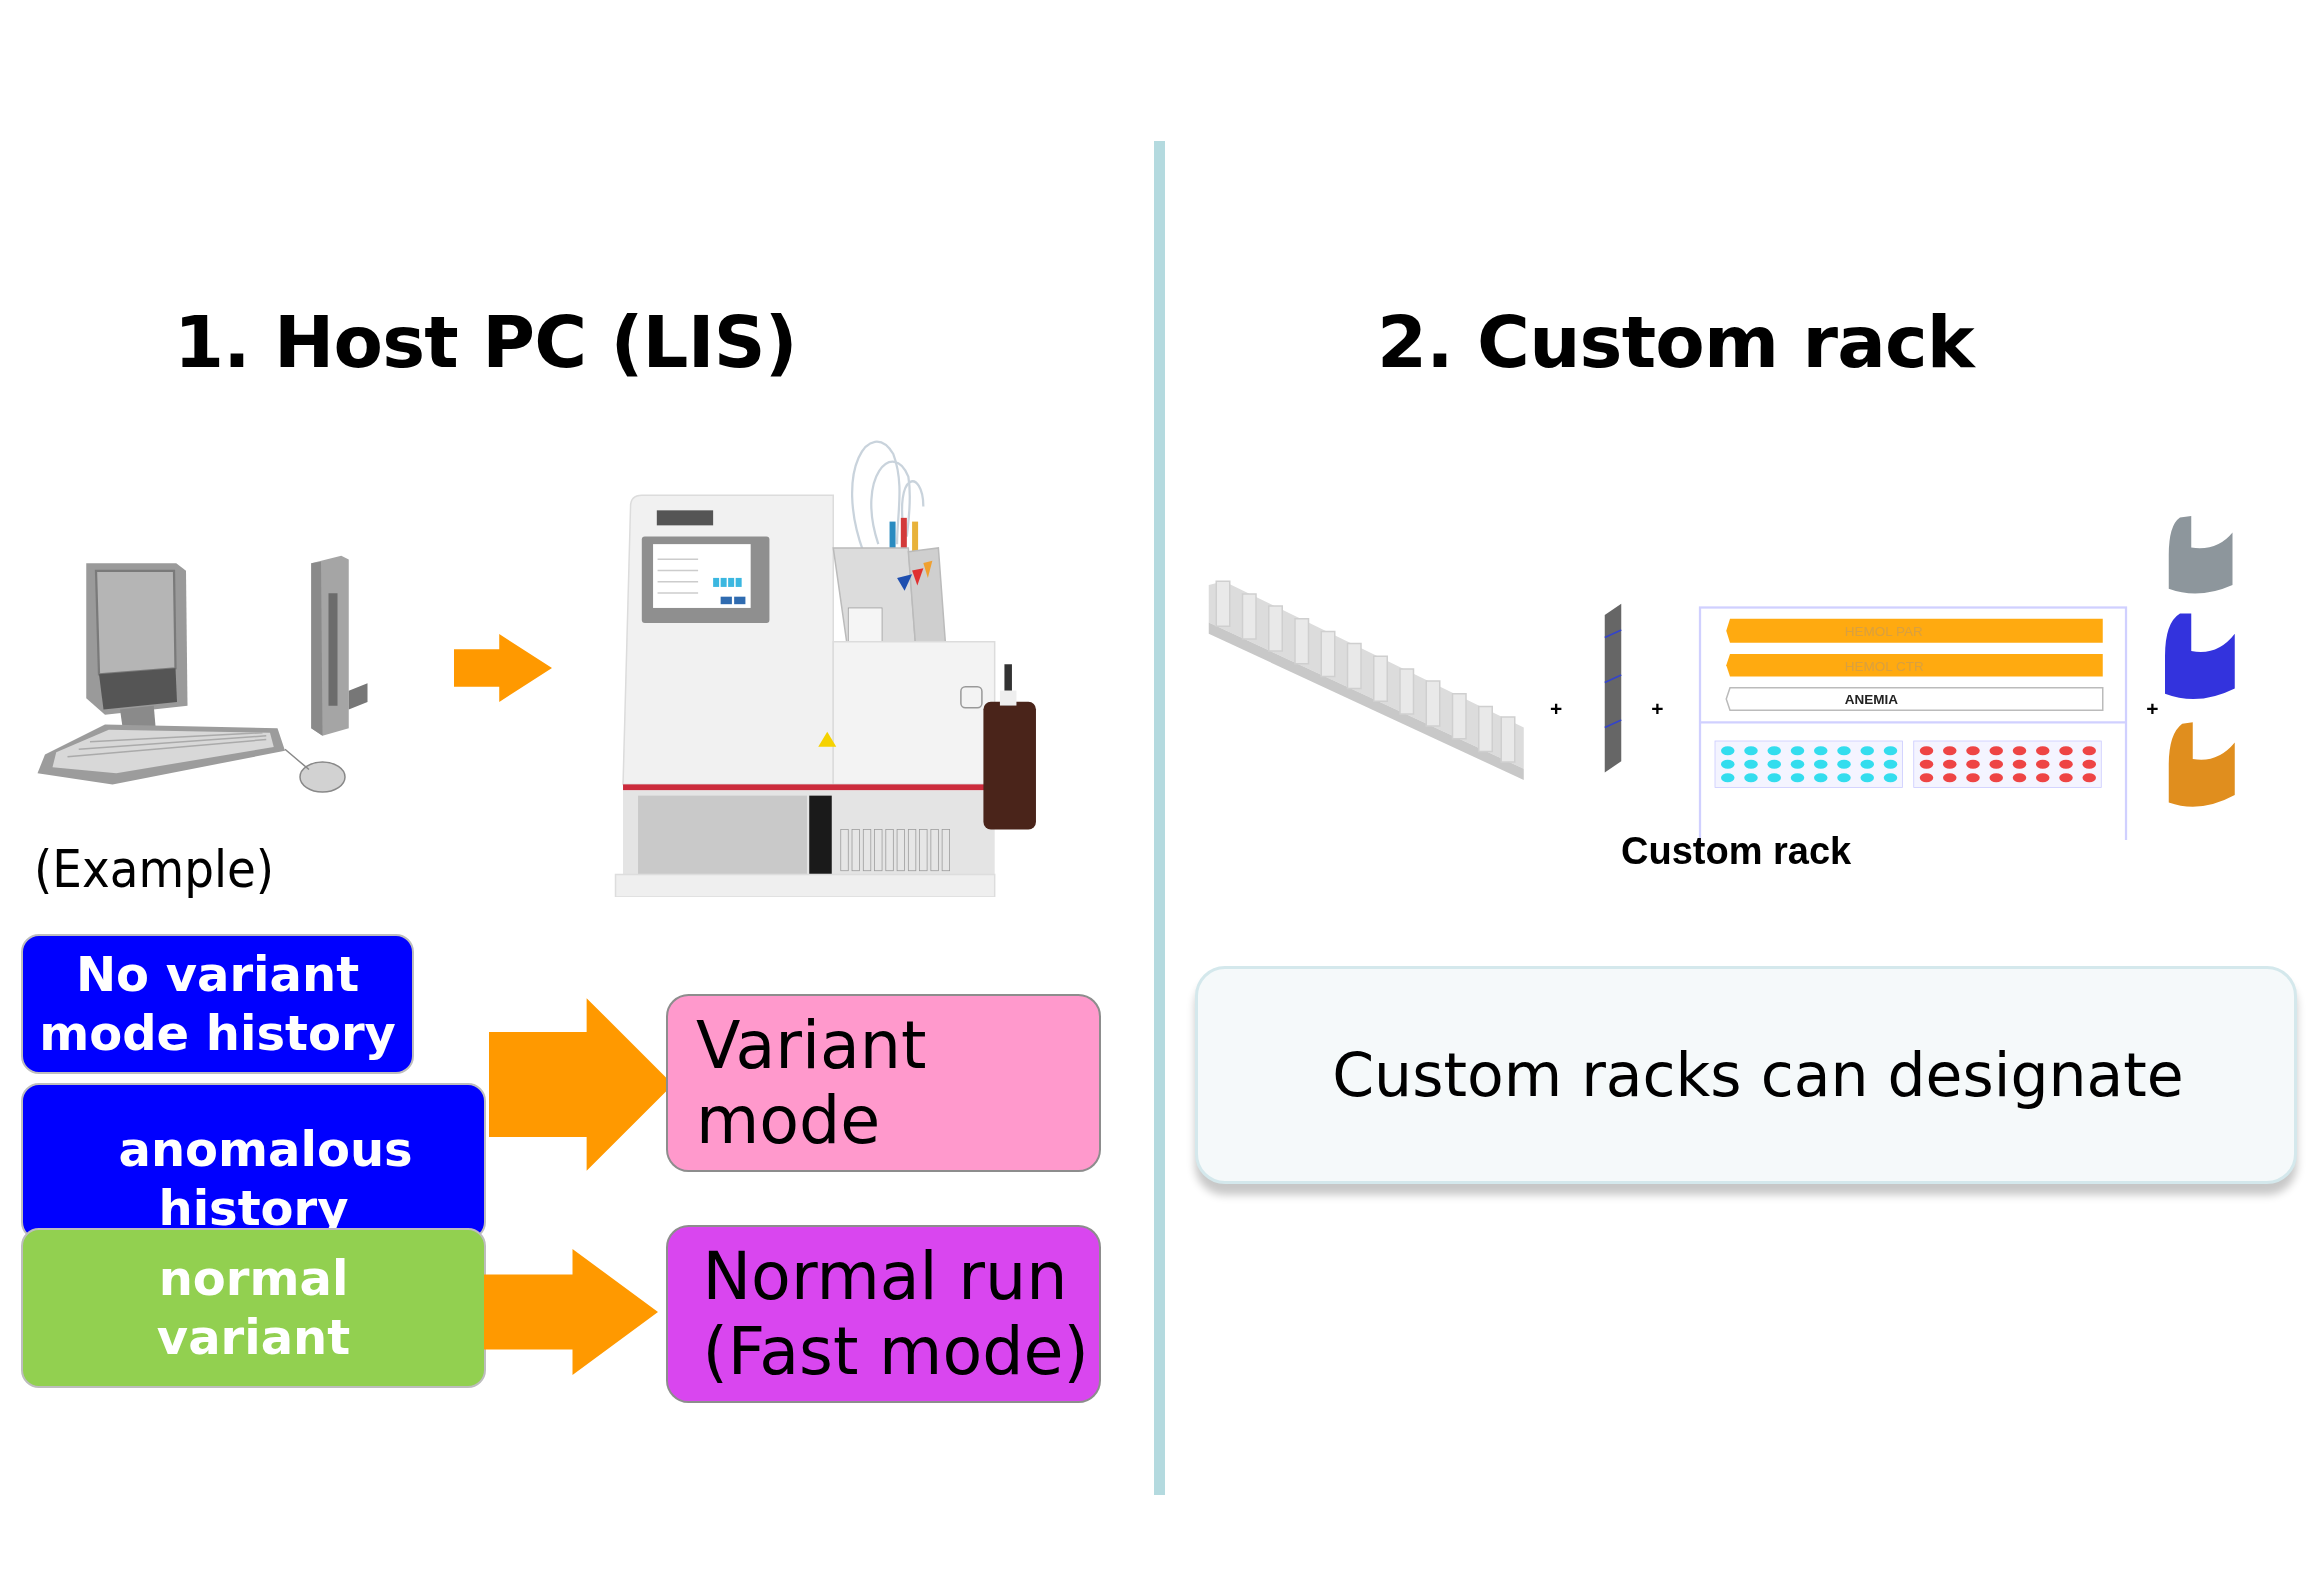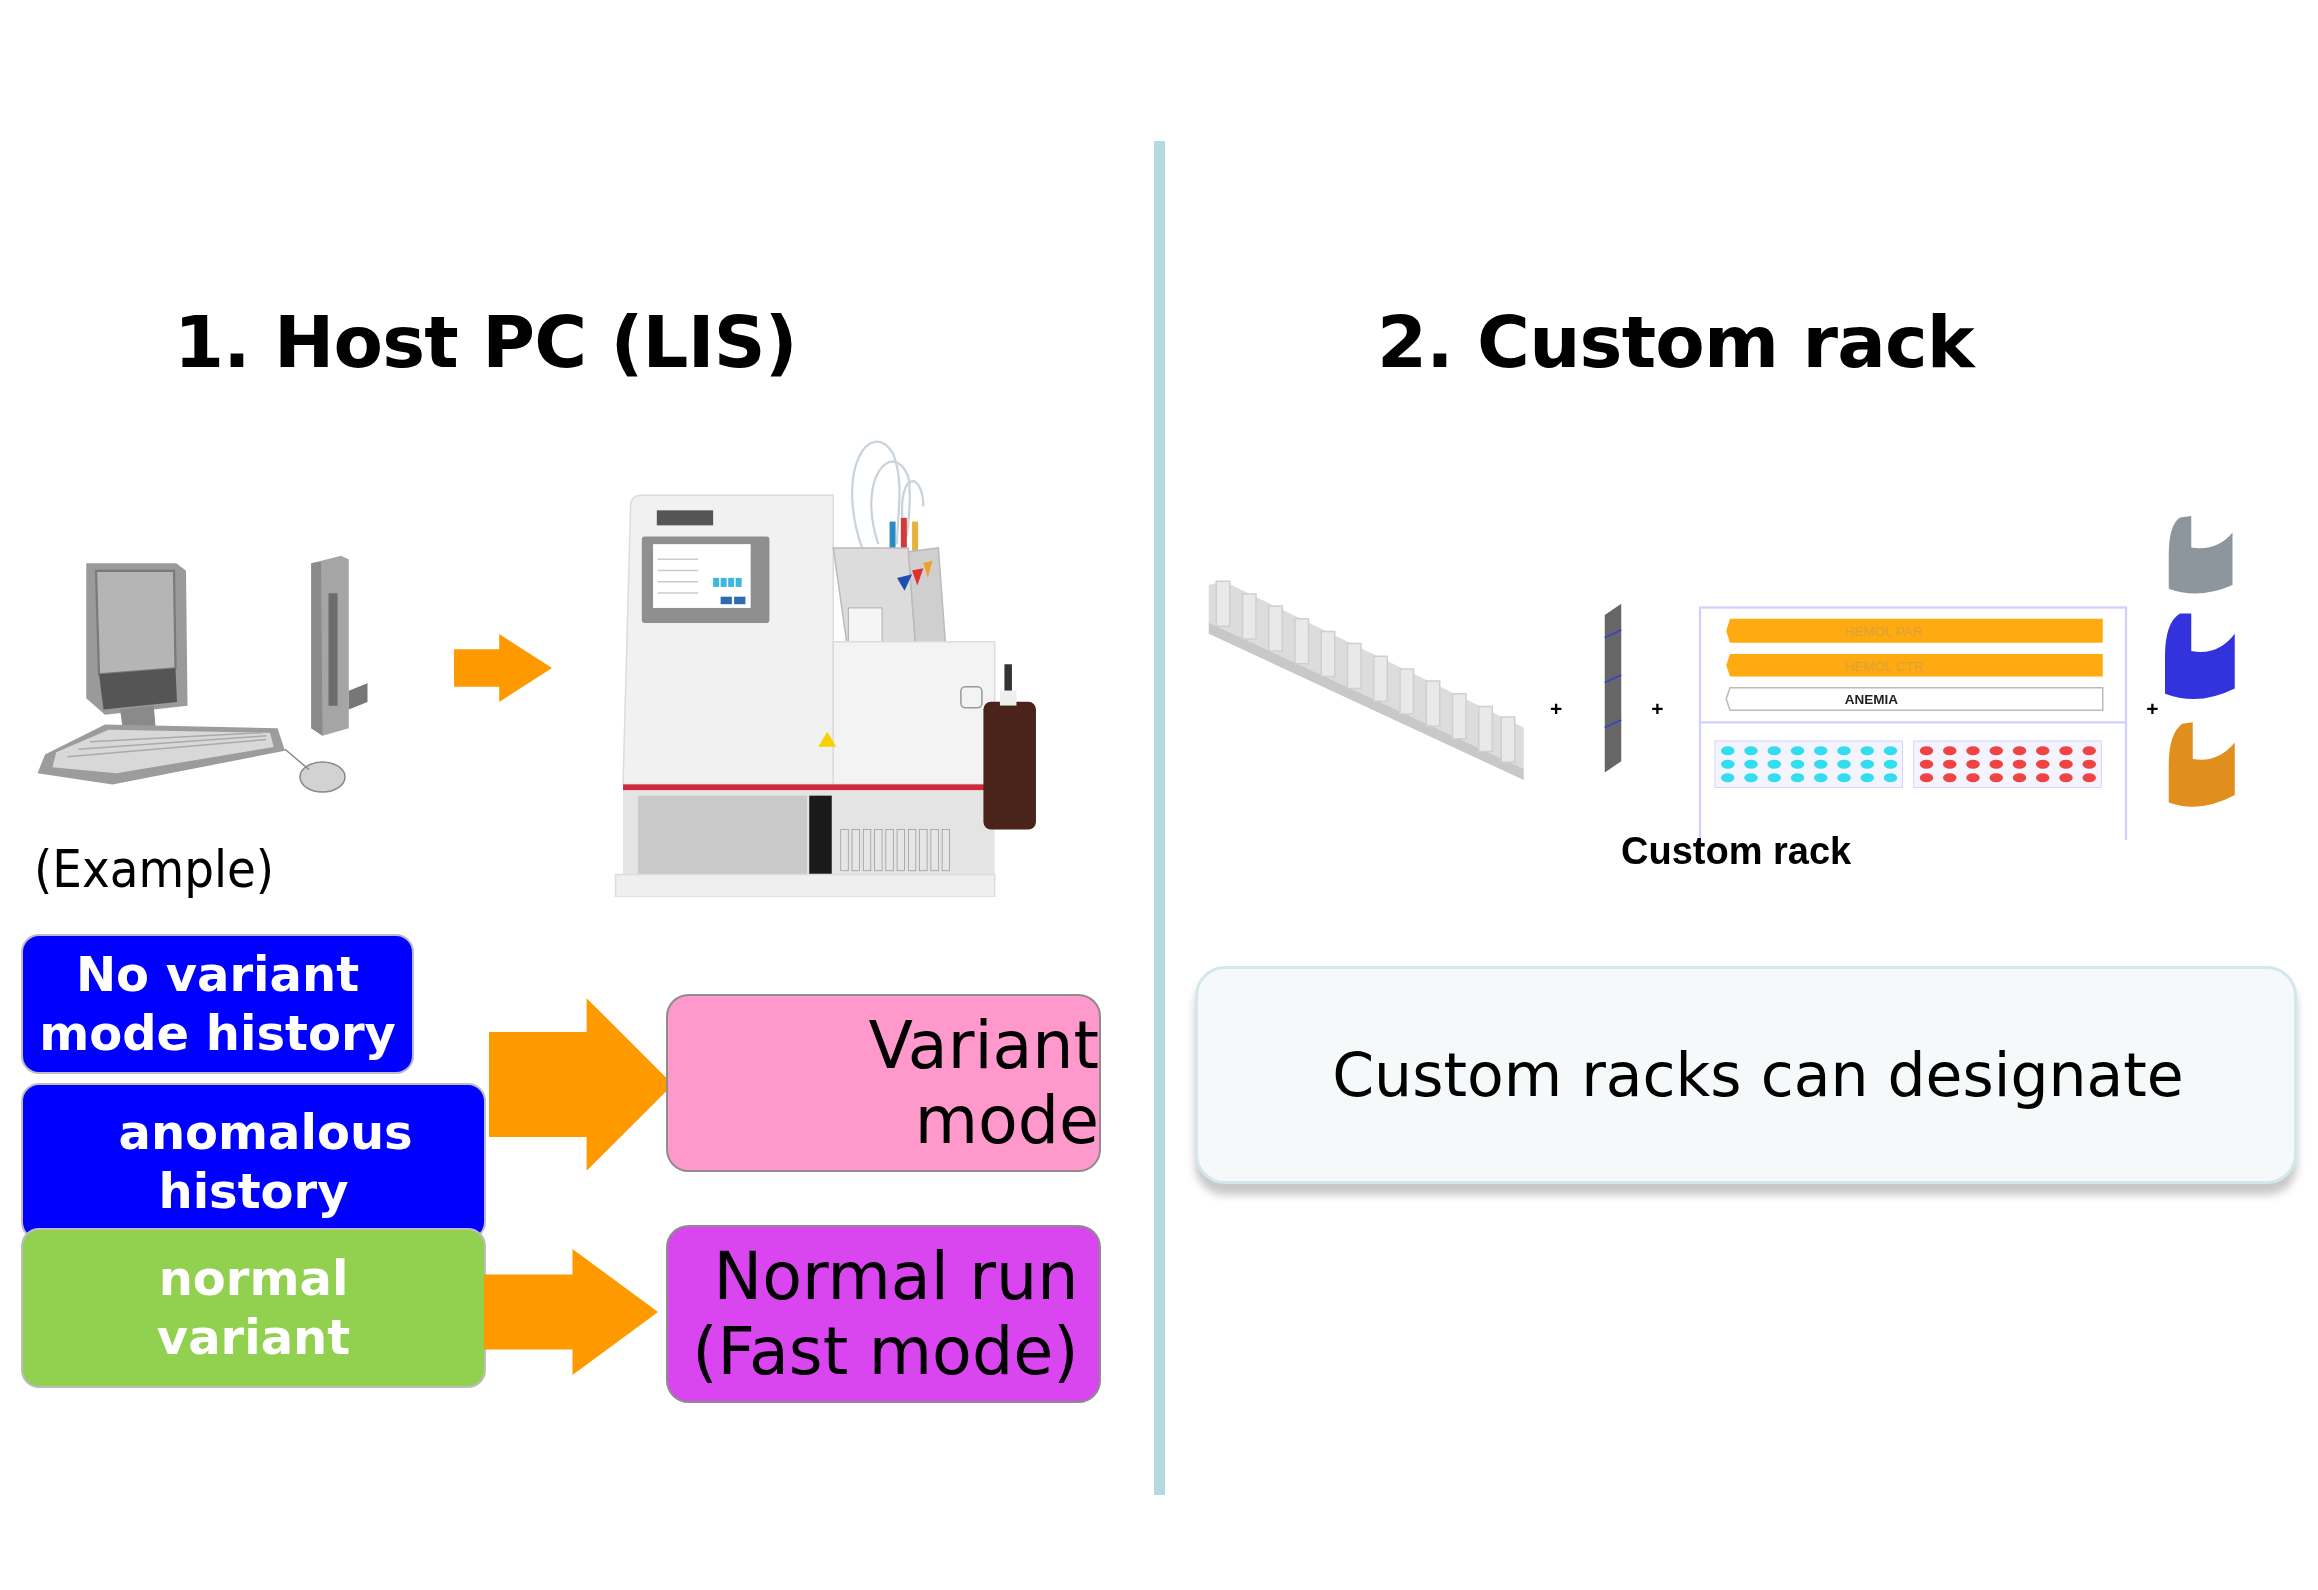--- a/index.html
+++ b/index.html
@@ -19,25 +19,25 @@
   #small-arrow { left:454px; top:634px; width:98px; height:68px; }
   
   #analyzer { left:608px; top:424px; width:443px; height:473px; }
 
   #example { left:34px; top:840px; font-size:51px; font-weight:normal; white-space:nowrap; transform:scaleX(0.92); transform-origin:left top; }
 
   .cond { border-radius:18px; border:2.3px solid #bdbdbd; color:#fff; font-weight:bold;
           display:flex; align-items:center; justify-content:center; text-align:center;
           font-size:48px; line-height:59px; box-sizing:border-box; }
   #cond-1 { left:21px; top:934px; width:393px; height:140px; background:#0000ff; }
-  #cond-2 { left:21px; top:1083px; width:465px; height:157px; background:#0000ff; }
+  #cond-2 { left:21px; top:1083px; width:465px; height:157px; background:#0000ff;align-items:flex-end; }
   #cond-3 { left:21px; top:1228px; width:465px; height:160px; background:#92d050; }
 
   .outcome { border-radius:22.5px; border:2.3px solid #8d8d8d; display:flex; align-items:center; justify-content:center;
-             text-align:right; font-size:65px; line-height:75px; box-sizing:border-box; }
+             text-align:left; font-size:65px; line-height:75px; box-sizing:border-box;padding-left:28px; }
   #out-variant { left:666px; top:994px; width:435px; height:178px; background:#ff99cc; }
   #out-normal { left:666px; top:1225px; width:435px; height:178px; background:#d946ef; }
 
   .big-arrow { position:absolute; }
   #arrow-top { left:489px; top:998px; width:184px; height:173px; }
   #arrow-bot { left:484px; top:1249px; width:174px; height:126px; }
 
   
   #rack-figure { left:1201px; top:510px; width:1118px; height:330px; }
   #rack-caption { left:1621px; top:830px; font-family:"Liberation Sans", sans-serif; font-weight:bold; font-size:38px; white-space:nowrap; }

